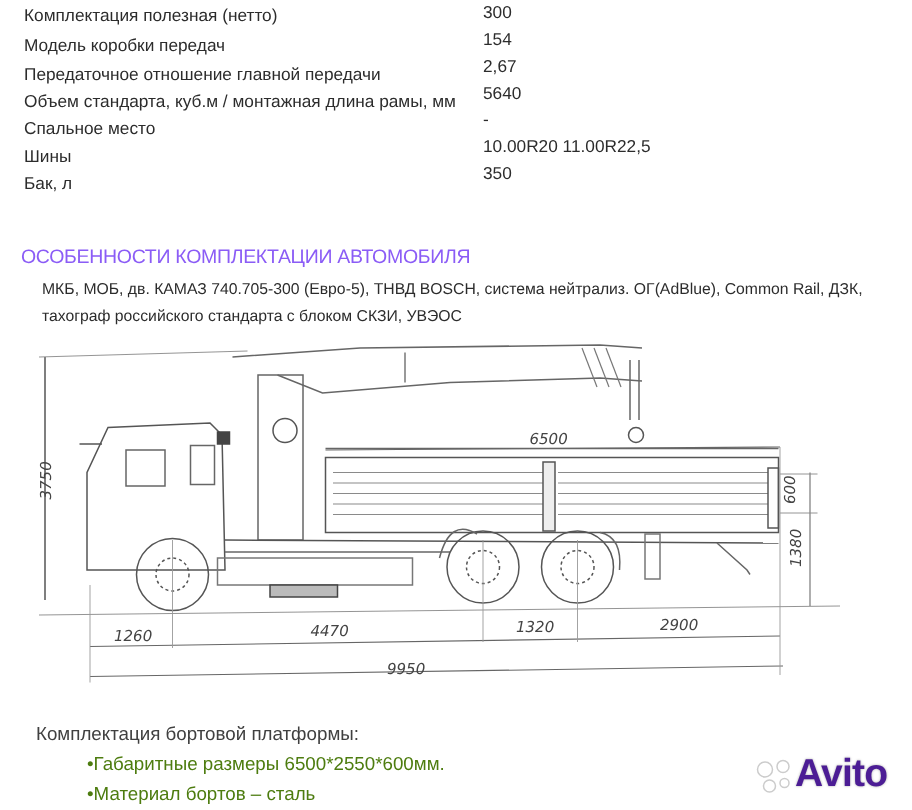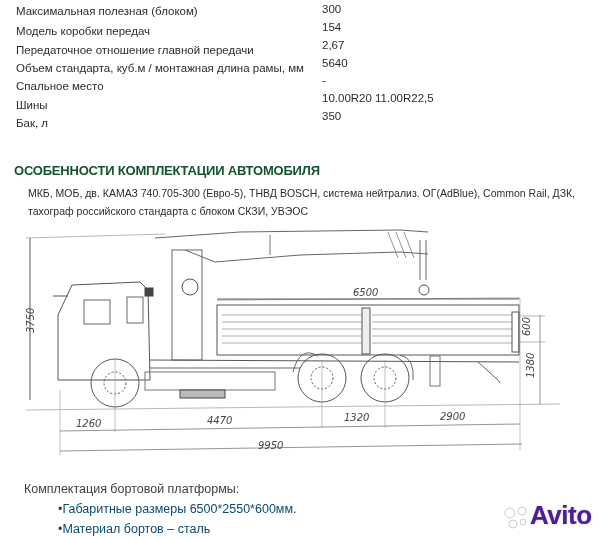--- a/index.html
+++ b/index.html
@@ -2,35 +2,35 @@
 <html><head>
   <meta charset="utf-8">
   <style>
     html, body { margin:0; padding:0; }
     body {
       width:608px; height:540px; overflow:hidden; background:#ffffff;
       font-family:"Liberation Sans", sans-serif; color:#2a2a2a; position:relative;
     }
     .spec-row { position:absolute; left:16px; font-size:11.5px; color:#2c2c2c; }
     .spec-val { position:absolute; left:322px; font-size:11.5px; color:#2c2c2c;text-align:right; }
-    .section-title { position:absolute; left:14px; top:163px; font-size:13px; font-weight:bold; color:#14532d; letter-spacing:-0.2px; }
+    .section-title { position:absolute; left:14px; top:163px; font-size:13px; font-weight:normal; color:#8b5cf6; letter-spacing:-0.2px; }
     .features { position:absolute; left:28px; top:184px; width:590px; font-size:10.5px; line-height:18px; color:#2c2c2c; }
     .drawing { position:absolute; left:0; top:220px; width:608px; height:250px; }
     .platform-title { position:absolute; left:24px; top:482px; font-size:12.5px; color:#404040; }
-    .bullet { position:absolute; left:58px; font-size:12.5px; color:#0c4a6e; }
+    .bullet { position:absolute; left:58px; font-size:12.5px; color:#4d7c0f; }
     .avito { position:absolute; left:500px; top:500px; font-size:26px; font-weight:bold; color:#4c1d95;
       text-shadow: 0 0 2px #c8c8c8, 0 0 1px #bbb; letter-spacing:-0.5px; }
     .avito-dots { position:absolute; left:502px; top:505px; width:30px; height:26px; }
     .dim { font-family:"DejaVu Sans", sans-serif; font-style:italic; font-size:10px; fill:#444; }
   </style>
 </head>
 <body>
 
 <div>
-  <div class="spec-row" style="top:5px">Максимальная полезная (блоком)</div>
+  <div class="spec-row" style="top:5px">Комплектация полезная (нетто)</div>
   <div class="spec-val" style="top:3px">300</div>
   <div class="spec-row" style="top:25px">Модель коробки передач</div>
   <div class="spec-val" style="top:21px">154</div>
   <div class="spec-row" style="top:44px">Передаточное отношение главной передачи</div>
   <div class="spec-val" style="top:39px">2,67</div>
   <div class="spec-row" style="top:62px">Объем стандарта, куб.м / монтажная длина рамы, мм</div>
   <div class="spec-val" style="top:57px">5640</div>
   <div class="spec-row" style="top:80px">Спальное место</div>
   <div class="spec-val" style="top:74px">-</div>
   <div class="spec-row" style="top:99px">Шины</div>

